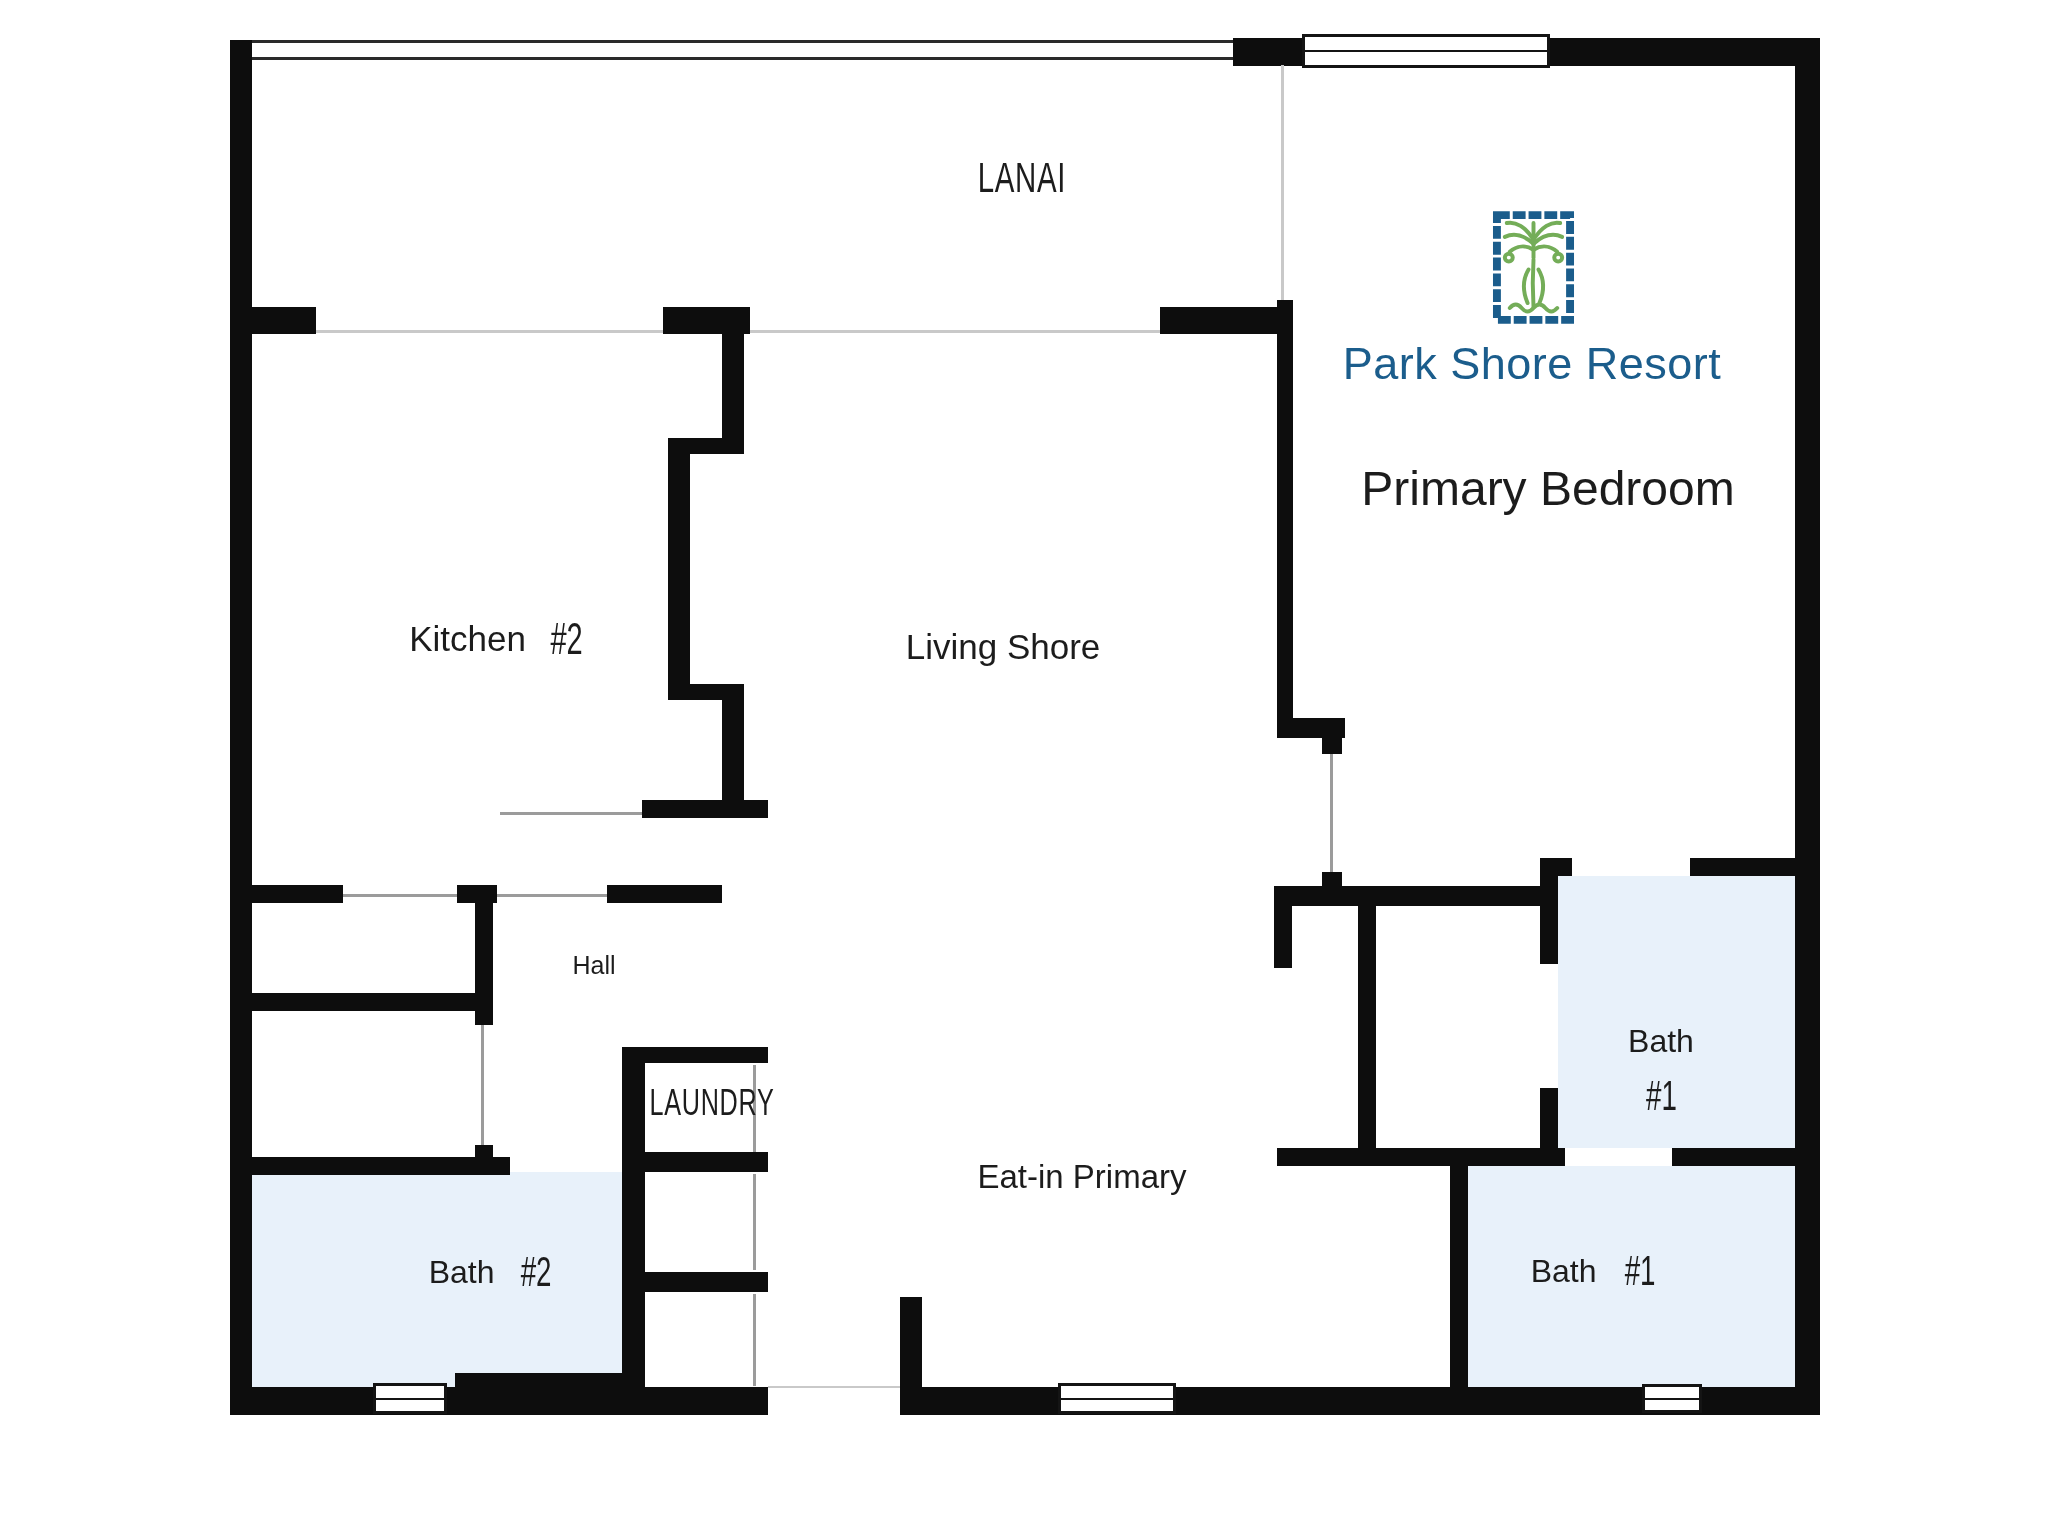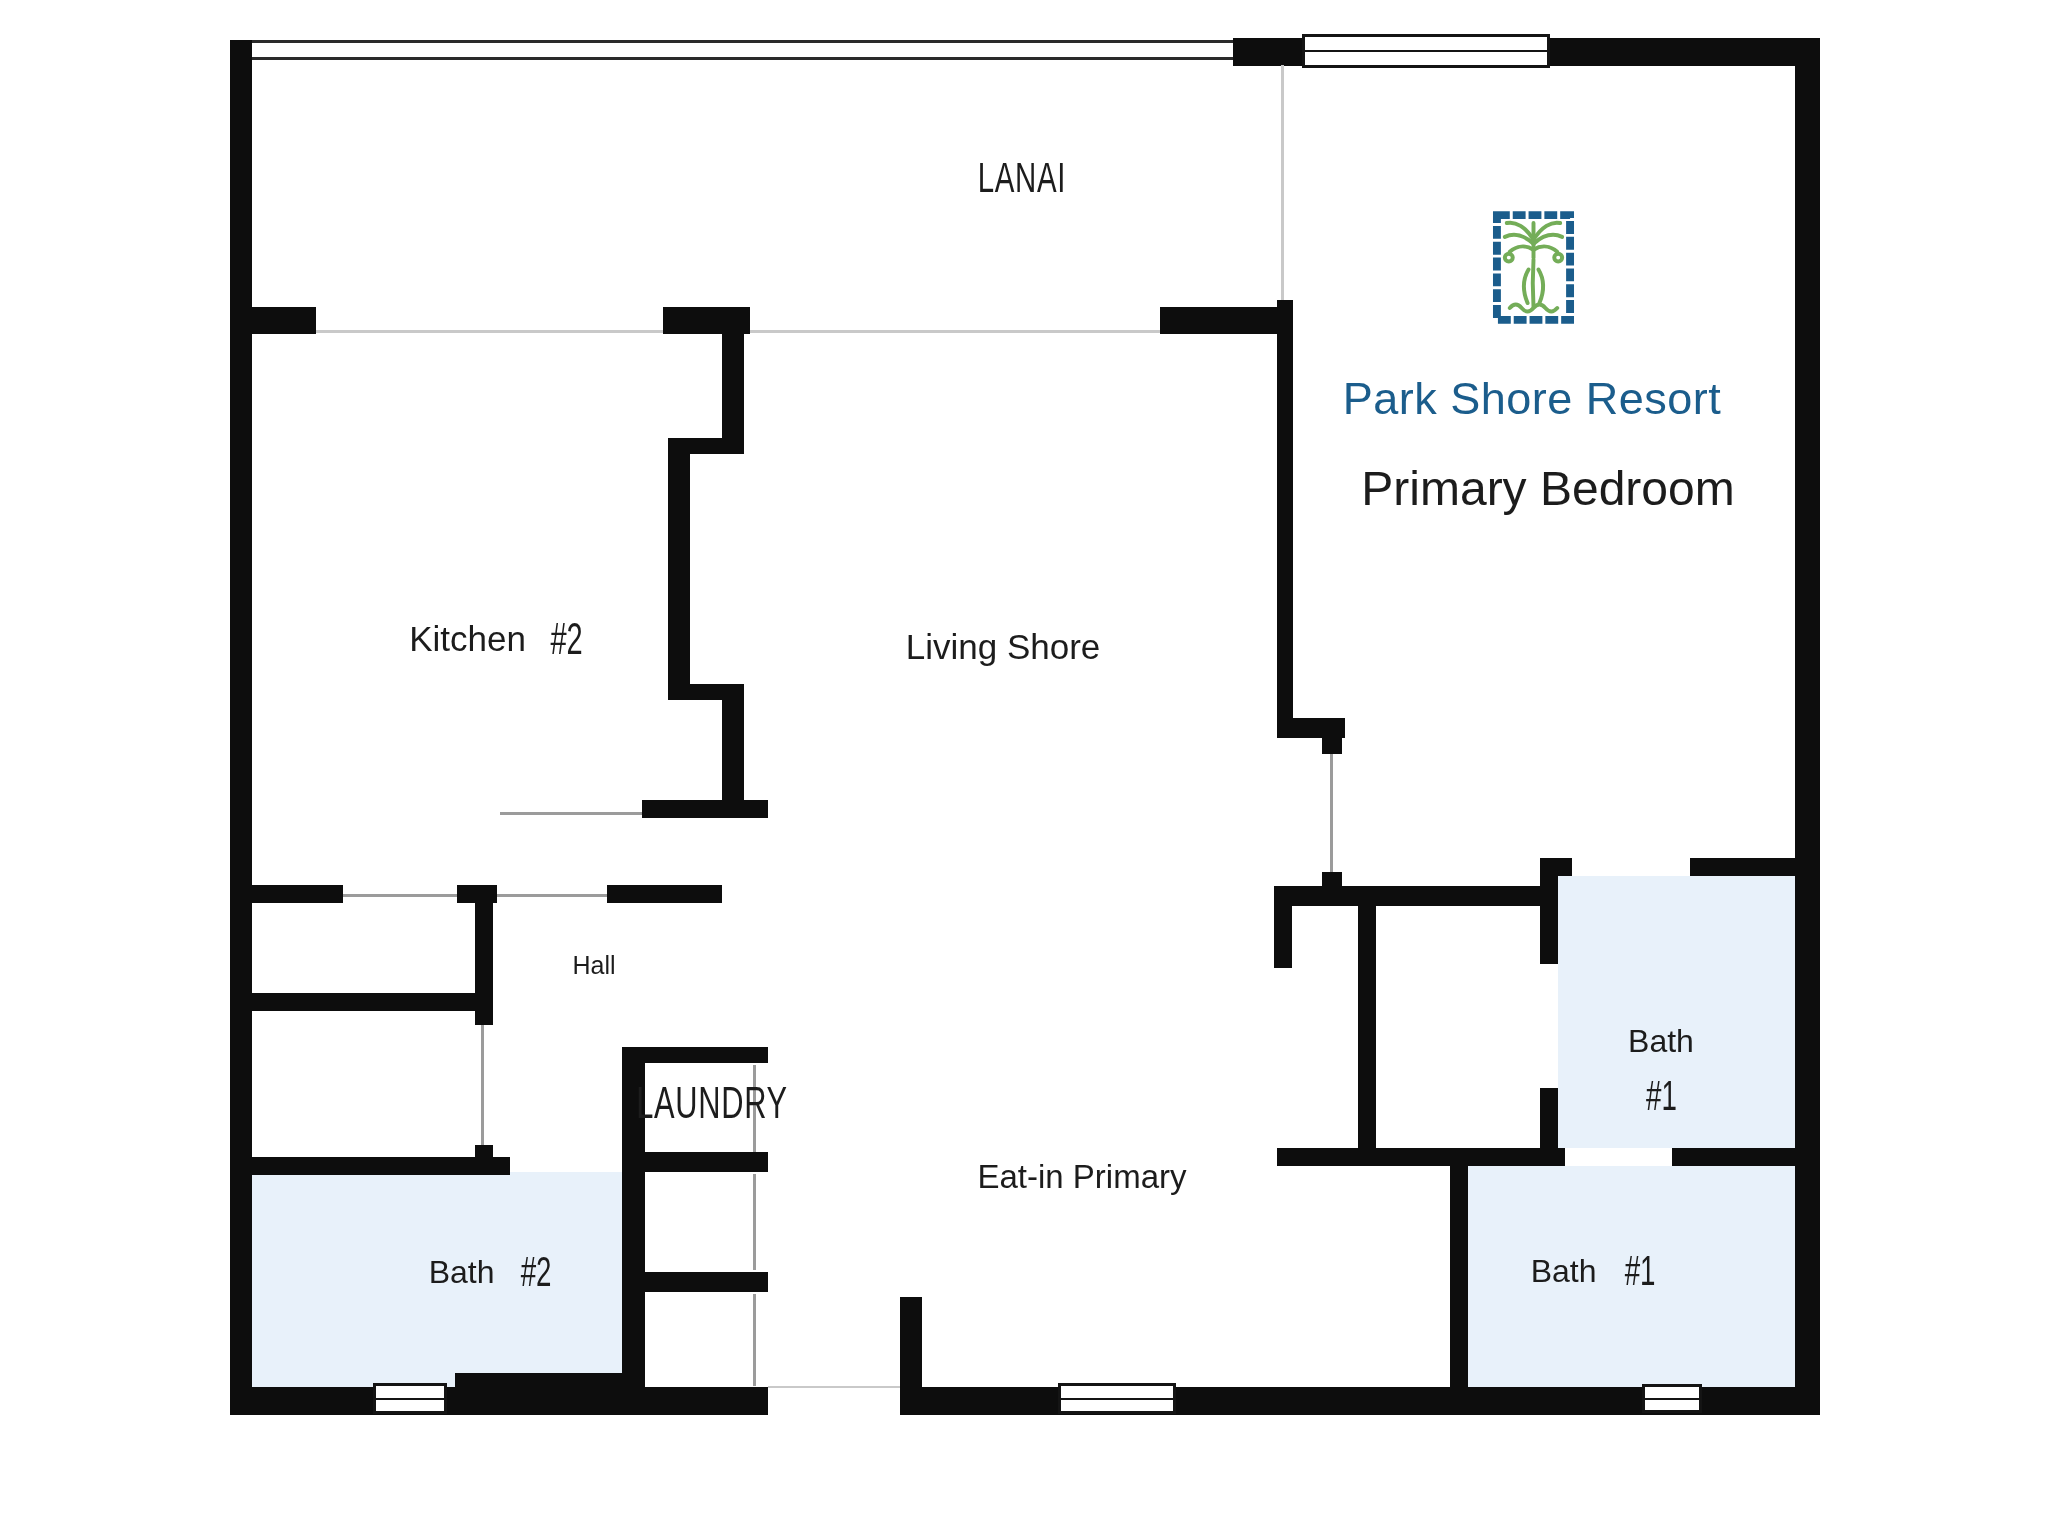--- a/index.html
+++ b/index.html
@@ -17,21 +17,21 @@
   .win .wl{display:block;width:100%;height:0;border-top:2px solid #141414;}
   
   .gap{position:absolute;background:#fff;}
   
   .lbl{position:absolute;transform:translate(-50%,-50%);white-space:nowrap;
        font-size:34px;line-height:1.1;color:#1c1c1c;display:flex;align-items:center;}
   .lbl.col{flex-direction:column;align-items:center;gap:14px;}
   .cond{display:inline-block;transform:scaleX(.66);transform-origin:50% 60%;font-size:44px;}
   .caps{display:inline-block;transform:scaleX(.7);transform-origin:center;letter-spacing:1px;}
   .brand-text{position:absolute;transform:translate(-50%,-50%);white-space:nowrap;
-       font-size:45px;letter-spacing:.5px;color:var(--teal,#1b5d8c);font-weight:400;margin-top:35px;}
+       font-size:45px;letter-spacing:.5px;color:var(--teal,#1b5d8c);font-weight:400;}
   .logo{position:absolute;}
 </style>
 </head>
 <body>
 
 <div id="plan" style="--wall: #0d0d0d; --bath: #e8f1fa; --teal: #1b5d8c; --label: #1c1c1c;">
 
   <i class="fill" style="left:252px;top:1172px;width:370px;height:215px"></i>
   <i class="fill" style="left:1558px;top:876px;width:237px;height:272px"></i>
   <i class="fill" style="left:1468px;top:1166px;width:327px;height:221px"></i>
@@ -143,21 +143,21 @@
 
   <div class="lbl" style="left:500px;top:639px;font-size:35px;gap:16px">
     <span>Kitchen</span>
       <span class="cond">#2</span>
   </div>
 
   <div class="lbl" style="left:1003px;top:647px;font-size:35px">Living Shore</div>
 
   <div class="lbl" style="left:594px;top:966px;font-size:25px">Hall</div>
 
-  <div class="lbl" style="left:712px;top:1103px;font-size:44px">
+  <div class="lbl" style="left:712px;top:1103px;font-size:36px">
     <span class="caps">LAUNDRY</span>
   </div>
 
   <div class="lbl" style="left:1082px;top:1177px;font-size:33px">Eat-in Primary</div>
 
   <div class="lbl col" style="left:1661px;top:1072px;font-size:32px">
     <span>Bath</span>
     <span class="cond" style="font-size:42px">#1</span>
   </div>
 

